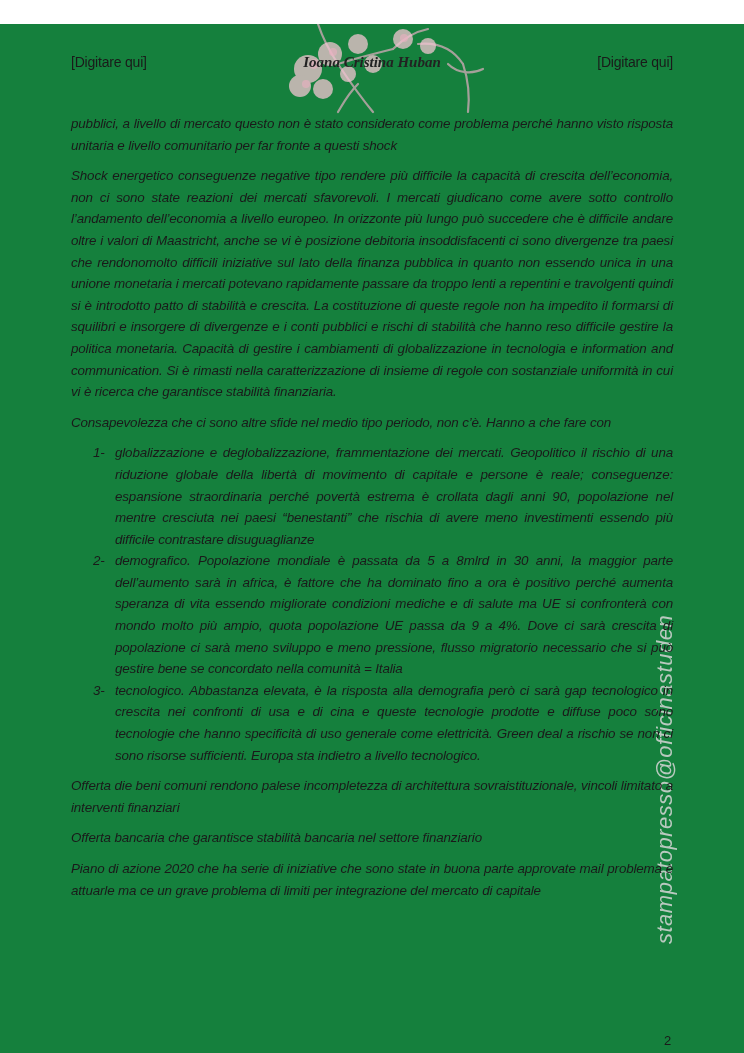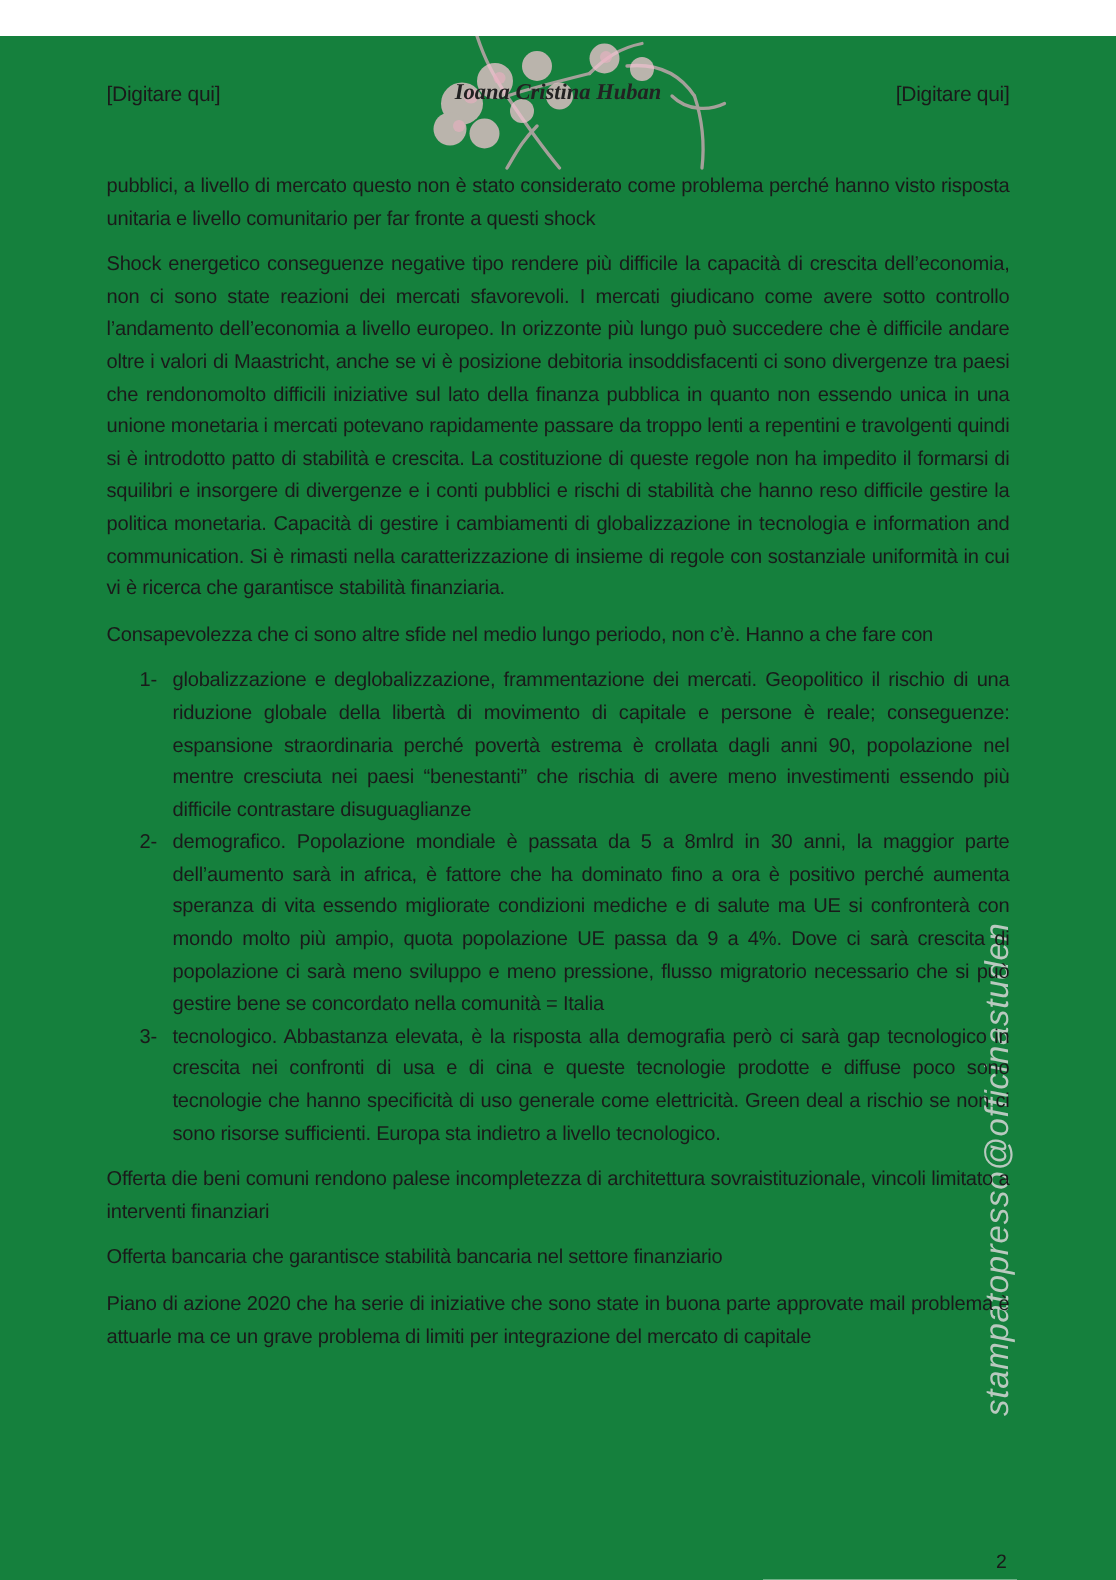--- a/index.html
+++ b/index.html
@@ -64,20 +64,21 @@
     .content {
       position: absolute;
       left: 71px;
       top: 89px;
       width: 602px;
       font-size: 13.4px;
       line-height: 21.6px;
       text-align: justify;
       color: #1a1a1a;
       letter-spacing: -0.15px;
+      font-style: italic;
     }
     .content p {
       margin: 0 0 9px 0;
     }
     ol.numbered {
       list-style: none;
       margin: 0 0 9px 0;
       padding: 0 0 0 44px;
     }
     ol.numbered li {
@@ -150,21 +151,21 @@
     <span class="header-left">[Digitare qui]</span>
     <span class="header-center">Ioana Cristina Huban</span>
     <span class="header-right">[Digitare qui]</span>
   </div>
 
   <div class="watermark">stampatopresso@officinastuden</div>
 
   <div class="content">
     <p>pubblici, a livello di mercato questo non è stato considerato come problema perché hanno visto risposta unitaria e livello comunitario per far fronte a questi shock</p>
     <p>Shock energetico conseguenze negative tipo rendere più difficile la capacità di crescita dell’economia, non ci sono state reazioni dei mercati sfavorevoli. I mercati giudicano come avere sotto controllo l’andamento dell’economia a livello europeo. In orizzonte più lungo può succedere che è difficile andare oltre i valori di Maastricht, anche se vi è posizione debitoria insoddisfacenti ci sono divergenze tra paesi che rendonomolto difficili iniziative sul lato della finanza pubblica in quanto non essendo unica in una unione monetaria i mercati potevano rapidamente passare da troppo lenti a repentini e travolgenti quindi si è introdotto patto di stabilità e crescita. La costituzione di queste regole non ha impedito il formarsi di squilibri e insorgere di divergenze e i conti pubblici e rischi di stabilità che hanno reso difficile gestire la politica monetaria. Capacità di gestire i cambiamenti di globalizzazione in tecnologia e information and communication. Si è rimasti nella caratterizzazione di insieme di regole con sostanziale uniformità in cui vi è ricerca che garantisce stabilità finanziaria.</p>
-    <p>Consapevolezza che ci sono altre sfide nel medio lungo periodo, non c’è. Hanno a che fare con</p>
+    <p>Consapevolezza che ci sono altre sfide nel medio tipo periodo, non c’è. Hanno a che fare con</p>
 
     <ol class="numbered">
       <li>
         <span class="num">1-</span>
         <span>globalizzazione e deglobalizzazione, frammentazione dei mercati. Geopolitico il rischio di una riduzione globale della libertà di movimento di capitale e persone è reale; conseguenze: espansione straordinaria perché povertà estrema è crollata dagli anni 90, popolazione nel mentre cresciuta nei paesi “benestanti” che rischia di avere meno investimenti essendo più difficile contrastare disuguaglianze</span>
       </li>
       <li>
         <span class="num">2-</span>
         <span>demografico. Popolazione mondiale è passata da 5 a 8mlrd in 30 anni, la maggior parte dell’aumento sarà in africa, è fattore che ha dominato fino a ora è positivo perché aumenta speranza di vita essendo migliorate condizioni mediche e di salute ma UE si confronterà con mondo molto più ampio, quota popolazione UE passa da 9 a 4%. Dove ci sarà crescita di popolazione ci sarà meno sviluppo e meno pressione, flusso migratorio necessario che si può gestire bene se concordato nella comunità = Italia</span>
       </li>

